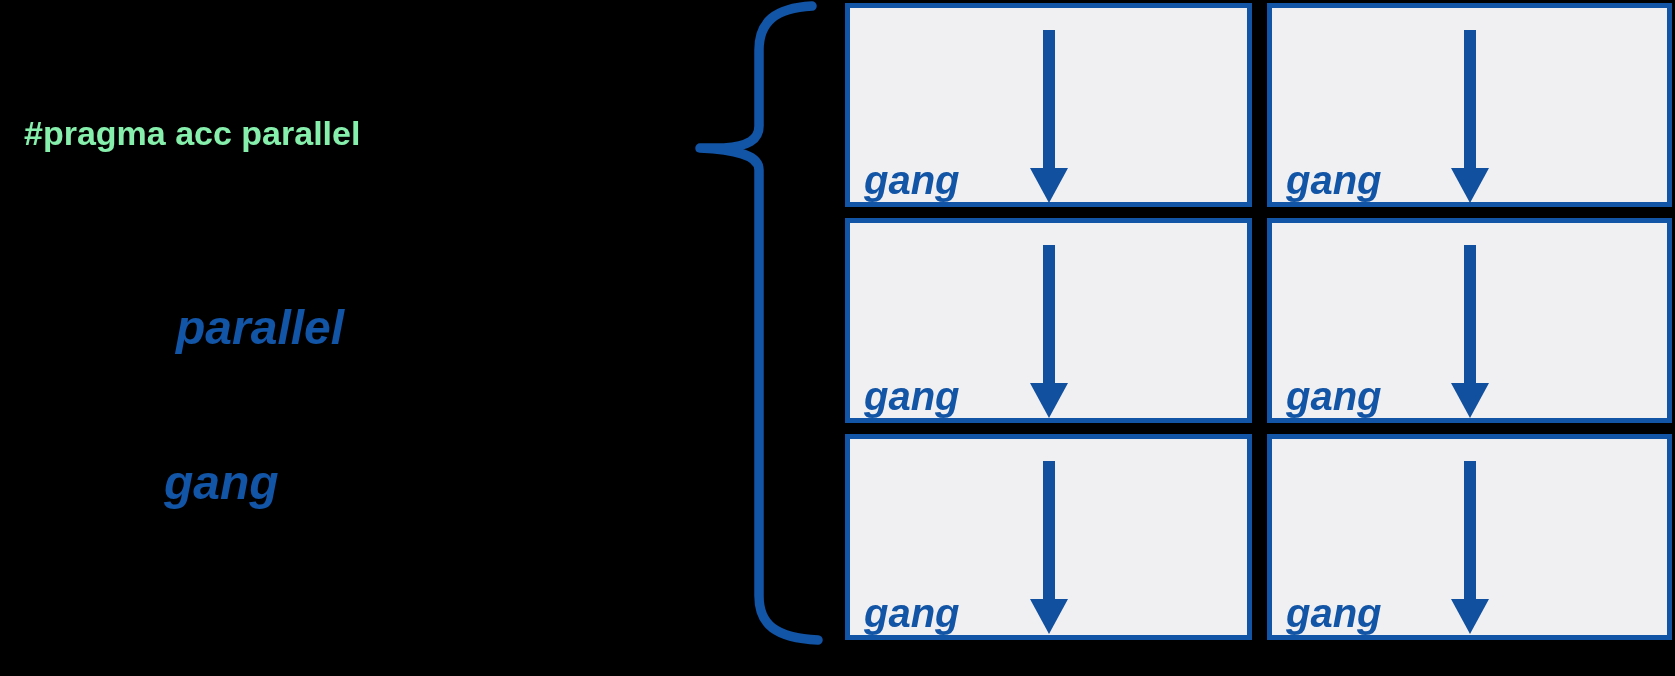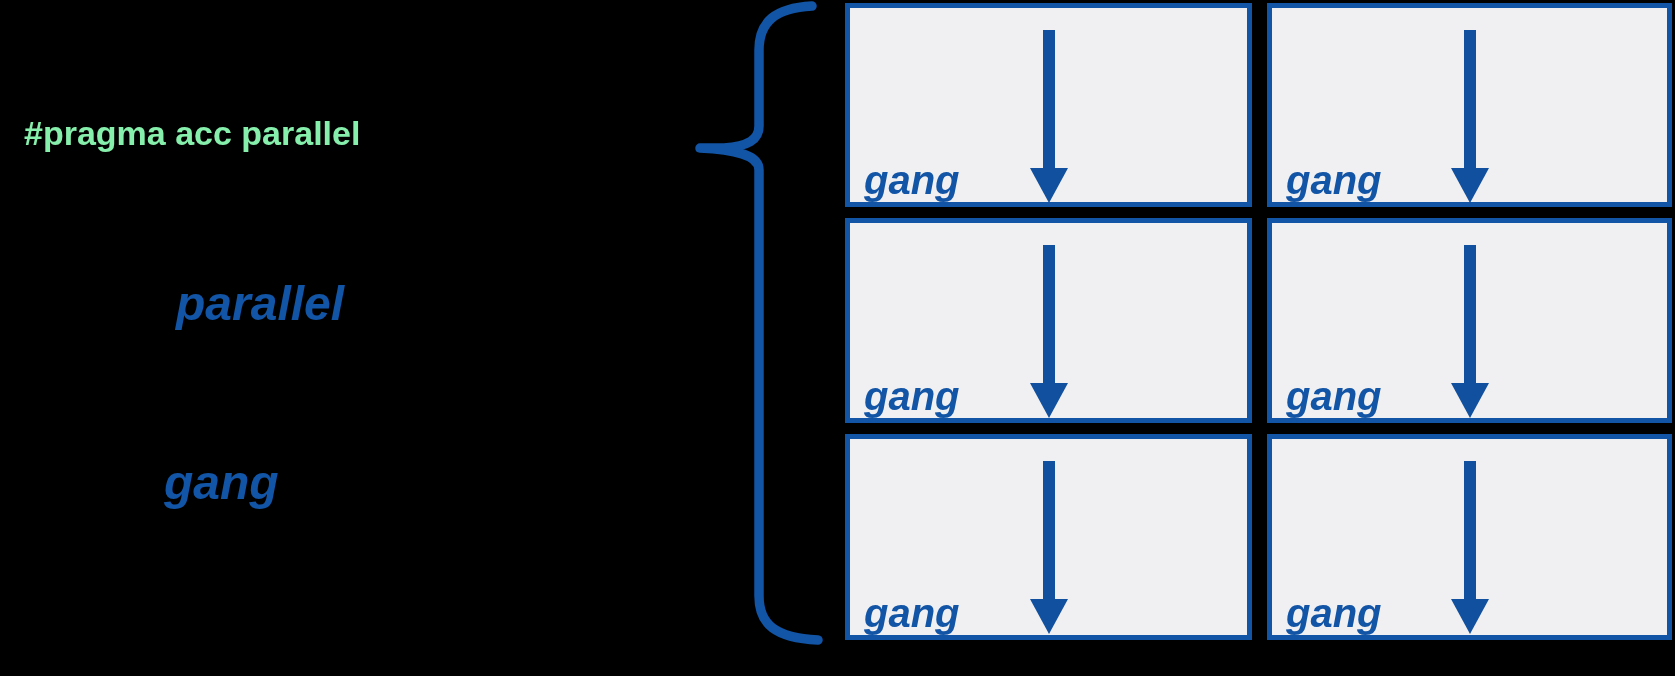--- a/index.html
+++ b/index.html
@@ -28,21 +28,21 @@
   }
   .blue-label {
     font-weight: bold;
     font-style: italic;
     color: #1254A5;
     line-height: 1;
     white-space: pre;
   }
   .label-parallel {
     left: 176px;
-    top: 280px;
+    top: 304px;
     font-size: 48px;
   }
   .label-gangs {
     left: 164px;
     top: 459px;
     font-size: 48px;
   }
 
   .brace-svg {
     left: 680px;

